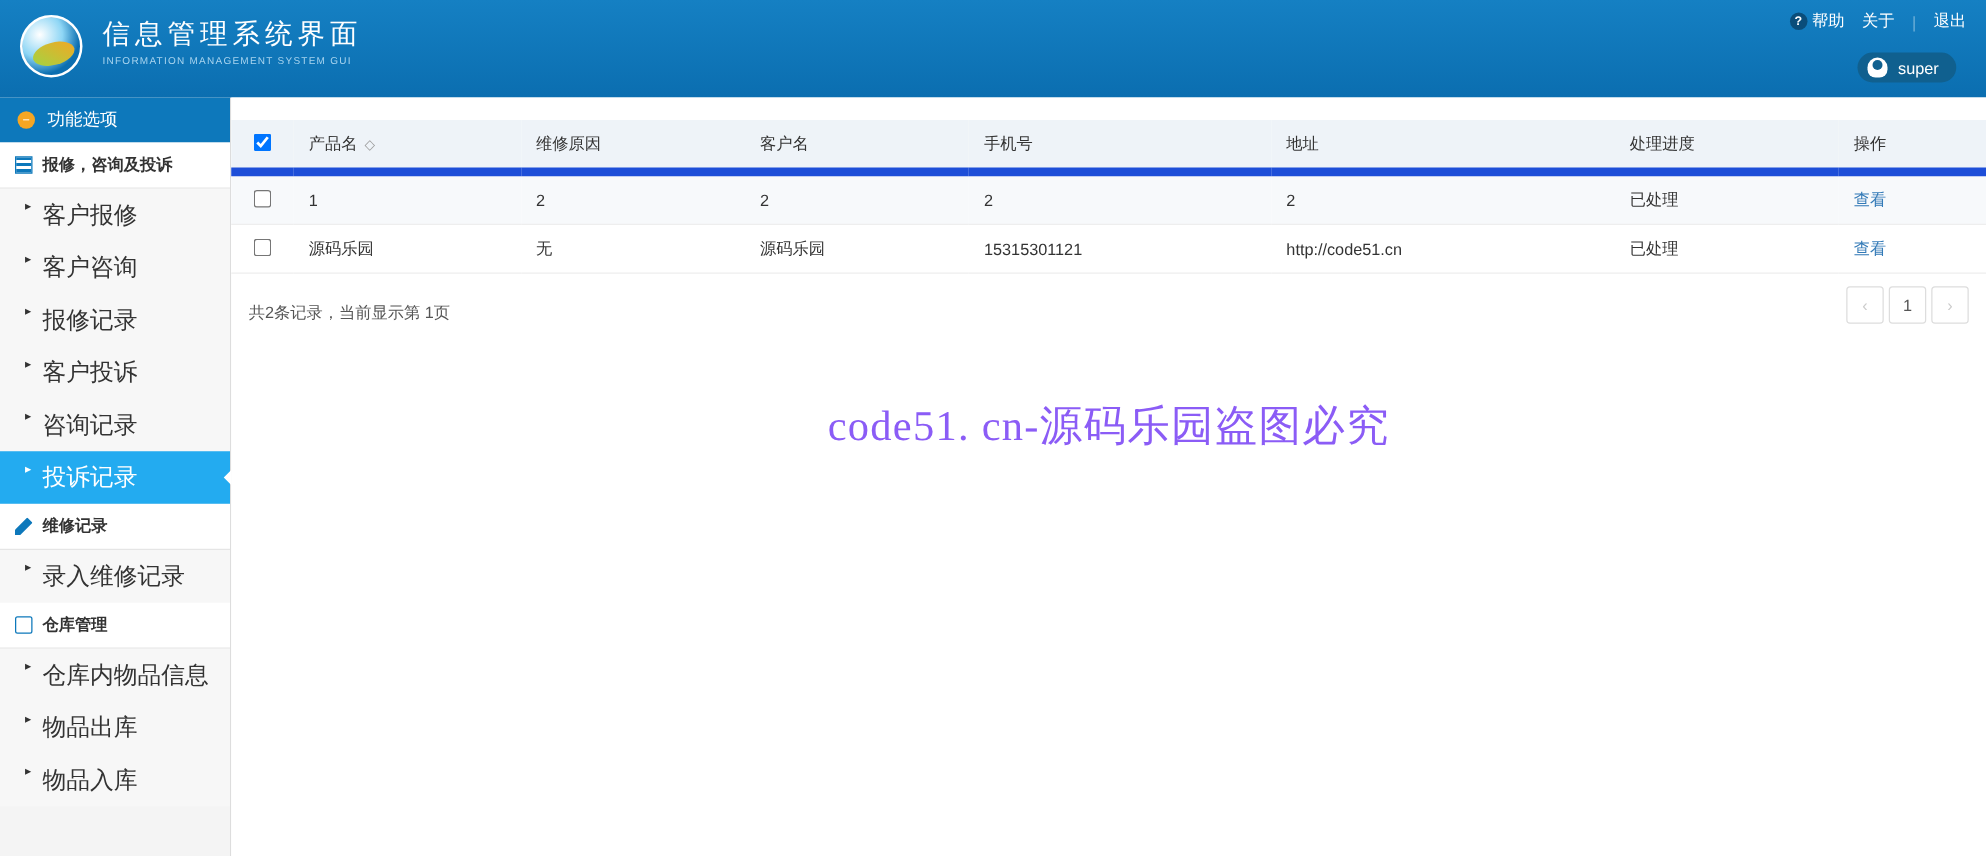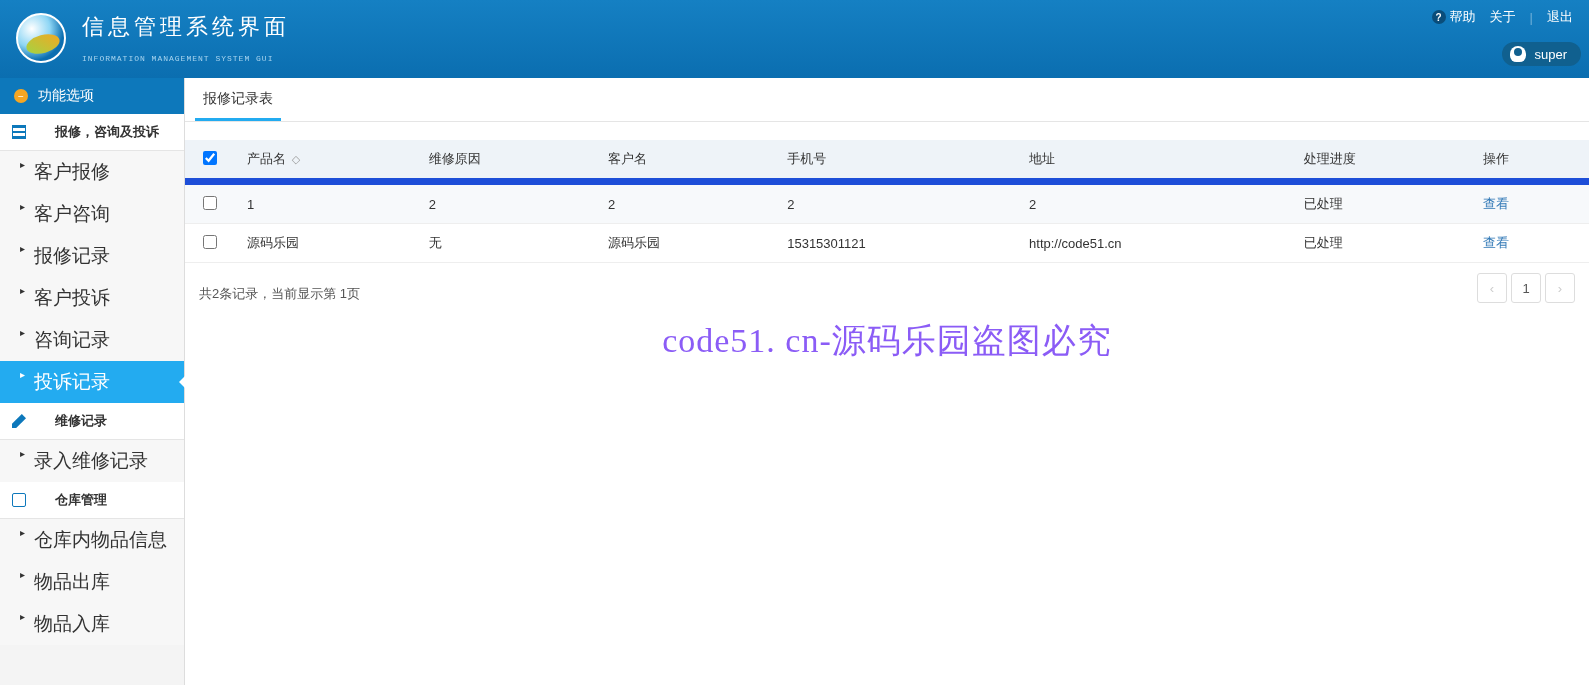--- a/index.html
+++ b/index.html
@@ -1,42 +1,42 @@
 <!DOCTYPE html>
 <html><head>
 <meta charset="utf-8">
 <style>
 * { margin: 0; padding: 0; box-sizing: border-box; }
 body { font-family: "Microsoft YaHei", Arial, sans-serif; font-size: 13px; color: #333; background: #fff; }
 
 
 .header { height: 78px; background: linear-gradient(to bottom, #1580c3, #0b6eb0); position: relative; display: flex; align-items: flex-start; }
-.logo-area { display: flex; align-items: flex-end; padding: 12px 16px; }
+.logo-area { display: flex; align-items: flex-start; padding: 12px 16px; }
 .logo-img { width: 50px; height: 50px; border-radius: 50%; background: radial-gradient(circle at 30% 30%, #fff, #8ed6f5 40%, #0b6eb0 70%); border: 2px solid #fff; position: relative; overflow: hidden; }
 .logo-img::after { content: ""; position: absolute; bottom: 8px; left: 8px; width: 34px; height: 18px; background: linear-gradient(45deg, #9fd644, #f5a623); border-radius: 50%; transform: rotate(-15deg); }
 .logo-text { margin-left: 16px; color: #fff; }
 .logo-title { font-size: 22px; letter-spacing: 4px; font-weight: normal; }
-.logo-sub { font-size: 8px; letter-spacing: 1px; color: #a8d4ef; margin-top: 12px; font-family: Liberation Mono, monospace; }
+.logo-sub { font-size: 8px; letter-spacing: 1px; color: #a8d4ef; margin-top: 2px; }
 .header-right { position: absolute; right: 16px; top: 8px; display: flex; align-items: center; gap: 14px; color: #fff; font-size: 13px; }
 .header-right .help-icon { width: 14px; height: 14px; border-radius: 50%; background: #0a4d7a; color: #fff; display: inline-flex; align-items: center; justify-content: center; font-size: 10px; font-weight: bold; margin-right: 4px; }
 .header-link { color: #fff; cursor: pointer; display: flex; align-items: center; }
 .header-sep { color: #6fb0d8; }
-.user-badge { position: absolute; right: 8px; top: 42px; background: #10608f; border-radius: 14px; padding: 4px 14px 4px 8px; display: flex; align-items: center; color: #fff; cursor: pointer; }
+.user-badge { position: absolute; right: 24px; top: 42px; background: #10608f; border-radius: 14px; padding: 4px 14px 4px 8px; display: flex; align-items: center; color: #fff; cursor: pointer; }
 .user-icon { width: 16px; height: 16px; background: #fff; border-radius: 50% 50% 40% 40%; margin-right: 8px; position: relative; }
 .user-icon::before { content: ""; position: absolute; top: 2px; left: 4px; width: 8px; height: 8px; background: #10608f; border-radius: 50%; }
 
 
 .body-wrap { display: flex; min-height: calc(100vh - 78px); }
 .sidebar { width: 185px; background: #f4f4f4; border-right: 1px solid #ddd; }
 .main { flex: 1; background: #fff; padding: 0; position: relative; }
 
 
 .side-header { background: #0d78bb; color: #fff; padding: 9px 14px; font-size: 14px; display: flex; align-items: center; }
 .side-header-icon { width: 14px; height: 14px; border-radius: 50%; background: #f5a623; margin-right: 10px; display: inline-flex; align-items: center; justify-content: center; font-size: 10px; color: #fff; }
-.side-group { background: #fff; border-bottom: 1px solid #e5e5e5; padding: 9px 12px; font-size: 13px; font-weight: bold; color: #333; display: flex; align-items: center; cursor: pointer; gap: 21px; }
+.side-group { background: #fff; border-bottom: 1px solid #e5e5e5; padding: 9px 12px; font-size: 13px; font-weight: bold; color: #333; display: flex; align-items: center; cursor: pointer; }
 .side-group-icon { width: 14px; height: 14px; margin-right: 8px; display: inline-block; }
 .icon-list { background: linear-gradient(#0d78bb 20%, transparent 20%, transparent 40%, #0d78bb 40%, #0d78bb 60%, transparent 60%, transparent 80%, #0d78bb 80%); border: 1px solid #0d78bb; }
 .icon-edit { background: #0d78bb; clip-path: polygon(0 100%, 0 70%, 70% 0, 100% 30%, 30% 100%); }
 .icon-chat { border: 1px solid #0d78bb; border-radius: 2px; position: relative; }
 .side-item { padding: 8px 12px 8px 34px; font-size: 19px; color: #333; cursor: pointer; position: relative; background: #f7f7f7; }
 .side-item::before { content: "▸"; position: absolute; left: 20px; font-size: 10px; color: #333; }
 .side-item.active { background: #23abf0; color: #fff; }
 .side-item.active::before { color: #fff; }
 .side-item.active::after { content: ""; position: absolute; right: -1px; top: 50%; transform: translateY(-50%); border: 6px solid transparent; border-right-color: #fff; }
 
@@ -118,23 +118,20 @@
           <span class="side-group-icon icon-chat"></span>
           <span>仓库管理</span>
         </div>
         <div class="side-item">仓库内物品信息</div>
         <div class="side-item">物品出库</div>
         <div class="side-item">物品入库</div>
       </div>
   </div>
 
   <div class="main">
-    <div class="tab-bar">
-      <div class="tab">报修记录表</div>
-    </div>
 
     <div class="table-wrap">
       <table>
         <thead>
           <tr>
             <th class="col-check">
               <input type="checkbox" checked="" style="">
             </th>
             <th>
               <span>产品名</span>

